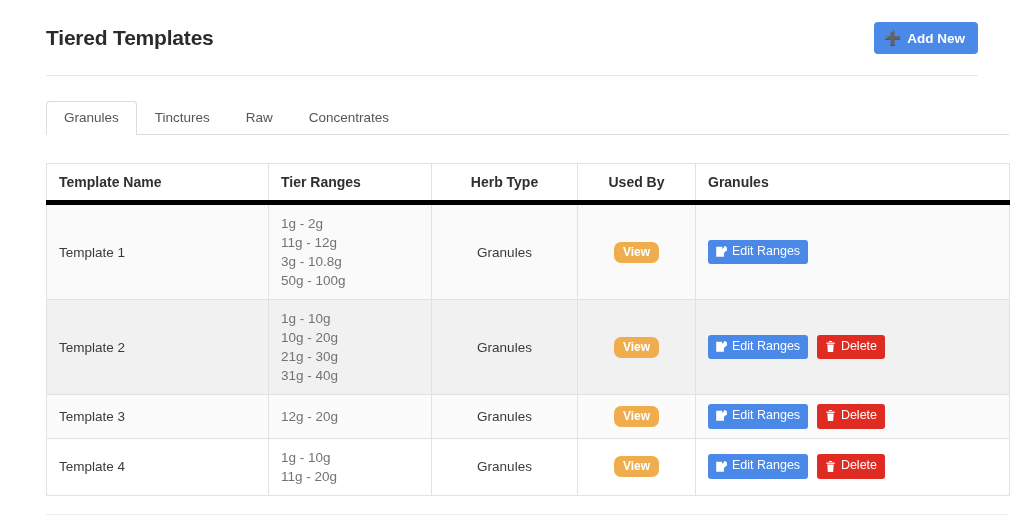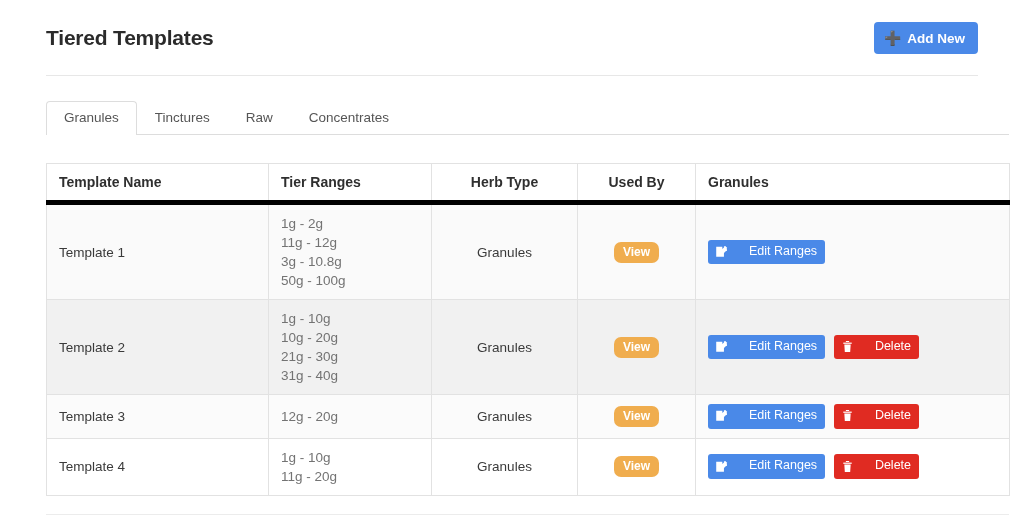--- a/index.html
+++ b/index.html
@@ -137,21 +137,21 @@
     font-size: 12px;
     font-weight: bold;
     padding: 4px 9px 5px 9px;
     border-radius: 7px;
     line-height: 1;
     cursor: pointer;
   }
 
   .actions-cell { white-space: nowrap; }
   .btn {
-    display: inline-flex; align-items: center; gap: 21px;
+    display: inline-flex; align-items: center; gap: 4px;
     border: none; border-radius: 3px;
     font-size: 12.5px;
     font-family: "Liberation Sans", sans-serif;
     padding: 5px 8px 6px 7px;
     color: #ffffff;
     cursor: pointer;
     line-height: 1.1;
     vertical-align: middle;
   }
   .btn-edit { background: #4a89e8; margin-right: 5px; }

